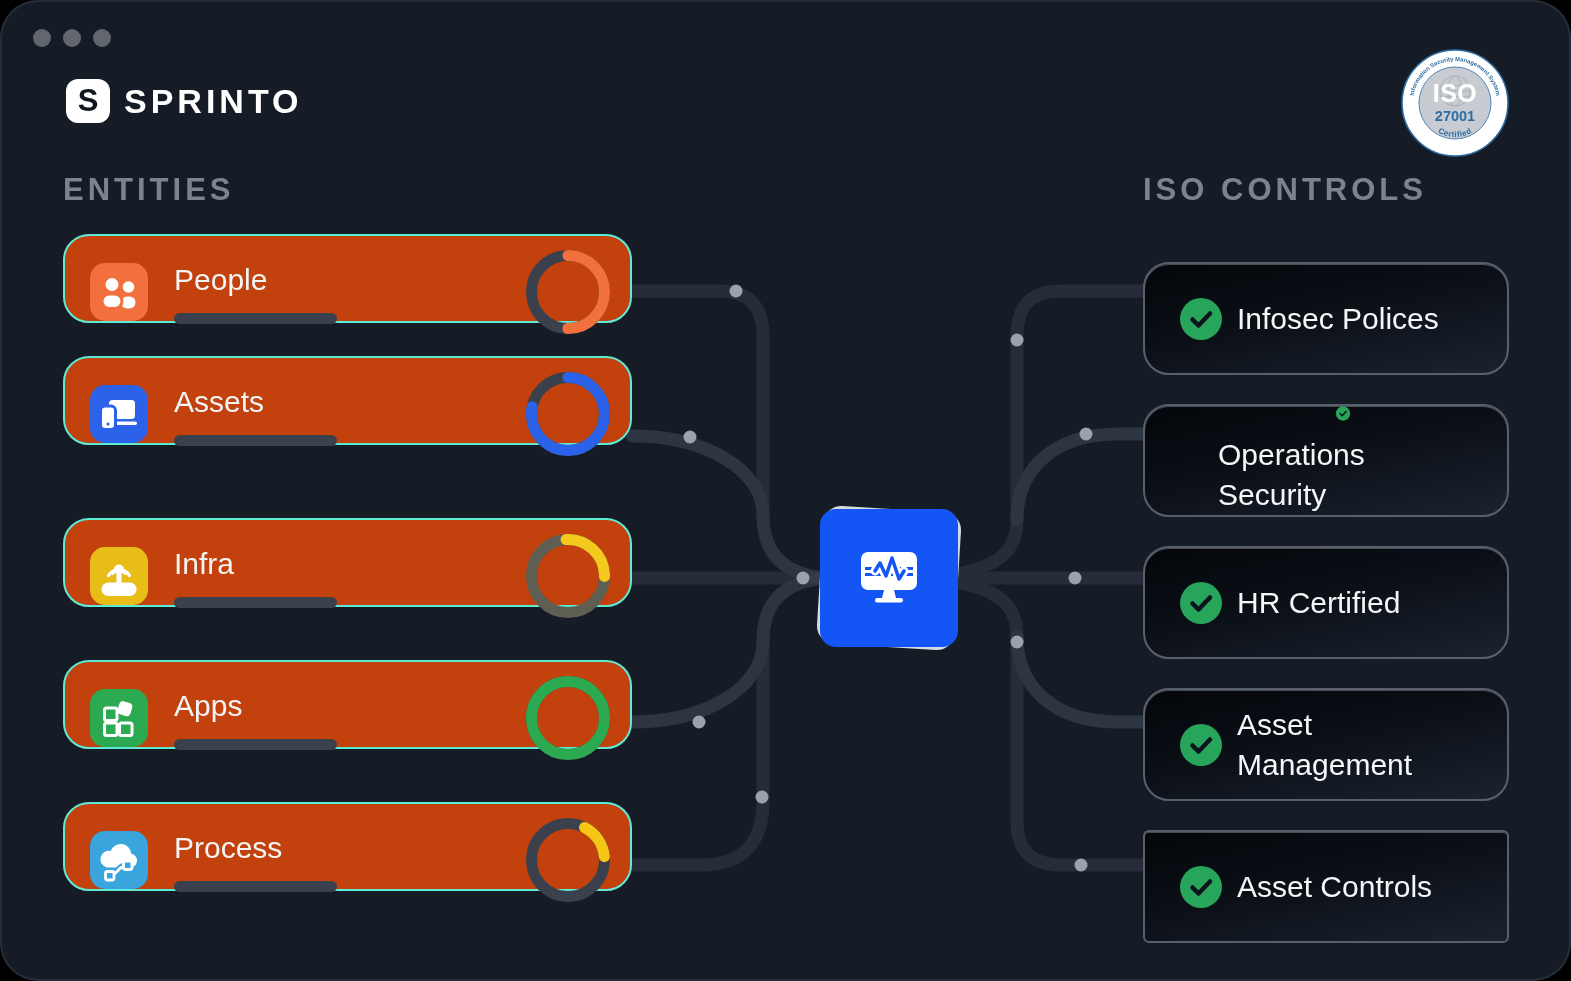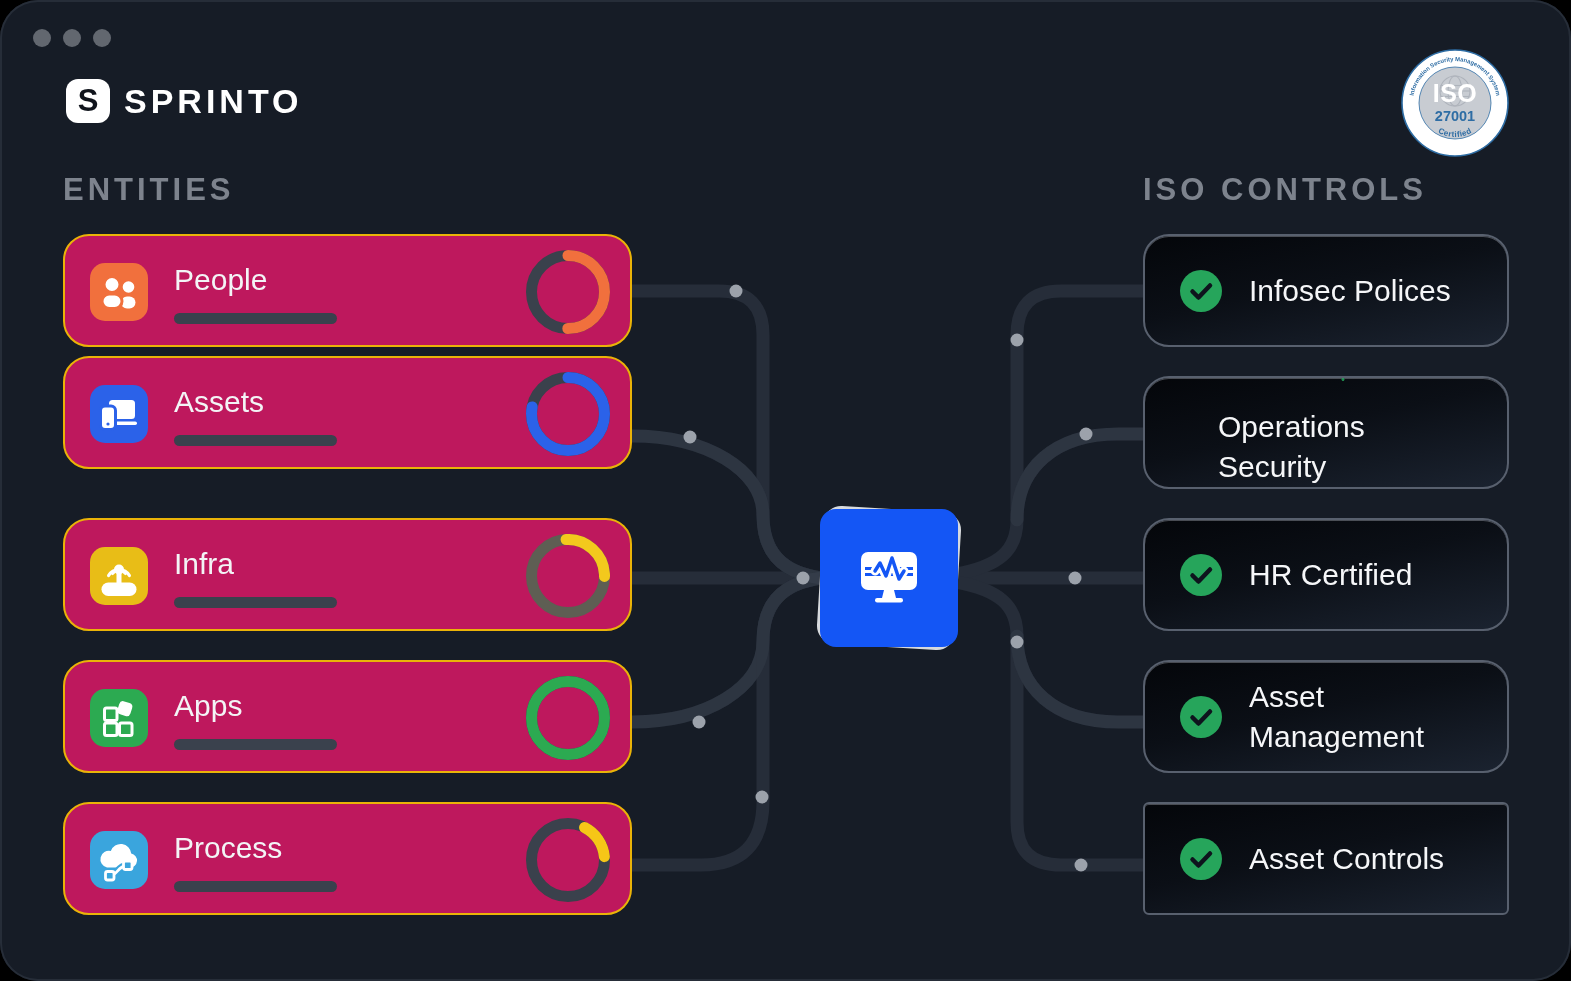--- a/index.html
+++ b/index.html
@@ -12,35 +12,35 @@
   
   .brand{position:absolute;left:66px;top:79px;display:flex;align-items:center;gap:14px;}
   .logo-box{width:44px;height:44px;background:#fff;border-radius:12px;display:flex;align-items:center;justify-content:center;}
   .logo-box span{font-size:31px;font-weight:bold;color:#10141c;line-height:1;transform:translateY(-1px);}
   .brand-name{color:#fff;font-size:34px;font-weight:bold;letter-spacing:4px;}
   
   .sec-head{position:absolute;color:#7D838D;font-size:31px;font-weight:bold;letter-spacing:4px;}
   
   #wires{position:absolute;inset:0;pointer-events:none;}
   
-  .ecard{position:absolute;left:63px;width:569px;height:113px;background:#be185d;border:2px solid #eab308;
+  .ecard{position:absolute;left:63px;width:569px;height:89px;background:#c2410c;border:2px solid #5eead4;
          border-radius:26px;box-sizing:border-box;display:flex;align-items:center;}
   .eicon{position:absolute;left:25px;top:27px;width:58px;height:58px;border-radius:15px;
          display:flex;align-items:center;justify-content:center;}
   .etext{position:absolute;left:109px;top:28px;}
   .elabel{color:#F3F4F6;font-size:30px;line-height:32px;}
   .ebar{width:163px;height:11px;border-radius:6px;background:#3A414D;margin-top:17px;}
   .ring{position:absolute;right:20px;top:14px;}
   .ring .track{fill:none;stroke-width:11px;}
   .ring .arc{fill:none;stroke-width:11px;stroke-linecap:round;}
   
   .ccard{position:absolute;left:1143px;width:366px;height:113px;box-sizing:border-box;border-radius:26px;
          background:linear-gradient(168deg,#04060a 0%,#0b0f16 45%,#1b2330 100%);
          border:2px solid #58606e;box-shadow:inset 0 1px 0 rgba(200,207,218,.35);
-         display:flex;align-items:center;gap:26px;padding-left:34px;}
+         display:flex;align-items:center;gap:14px;padding-left:34px;margin-top:28px;}
   .clabel{color:#F5F6F8;font-size:30px;line-height:40px;max-width:250px;}
   
   .hub{position:absolute;left:820px;top:509px;width:138px;height:138px;}
   .hub-ghost{position:absolute;inset:0;border:3px solid #d7dade;border-radius:18px;transform:rotate(3.5deg);}
   .hub-face{position:absolute;inset:0;background:#1456F5;border-radius:16px;display:flex;align-items:center;justify-content:center;}
   
   .badge{position:absolute;left:1400px;top:48px;width:110px;height:110px;}
 </style>
 </head>
 <body>

